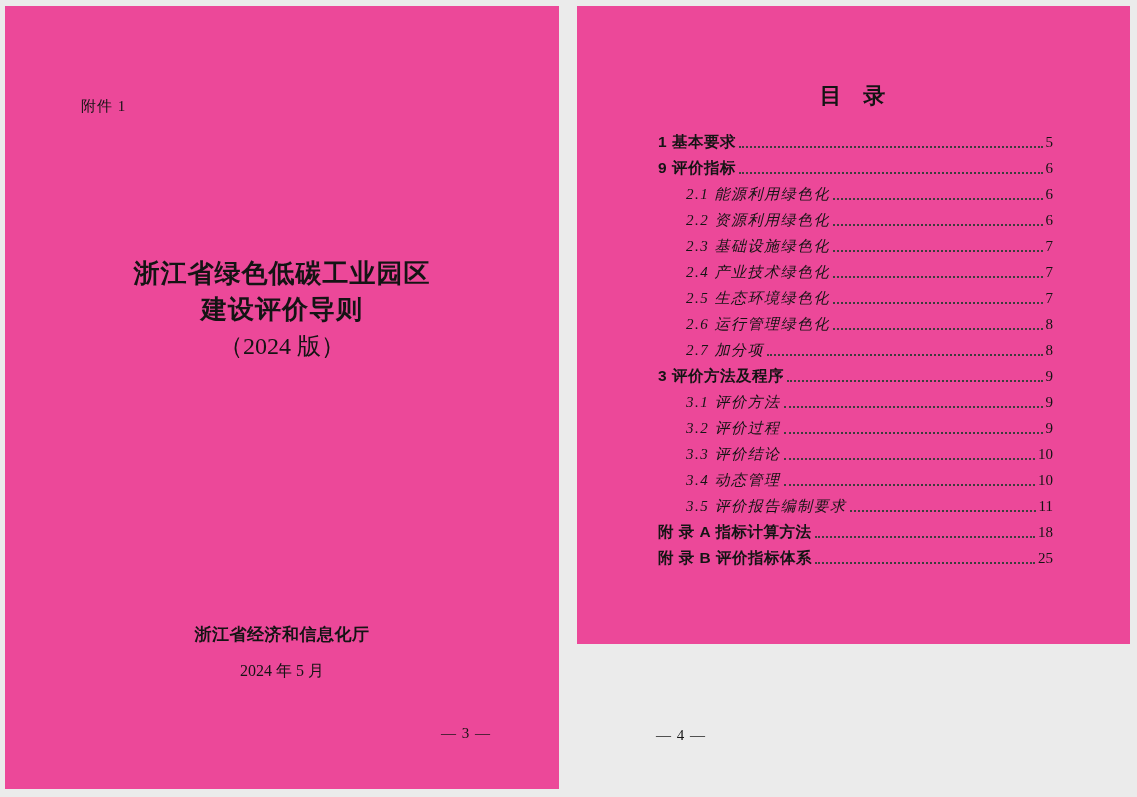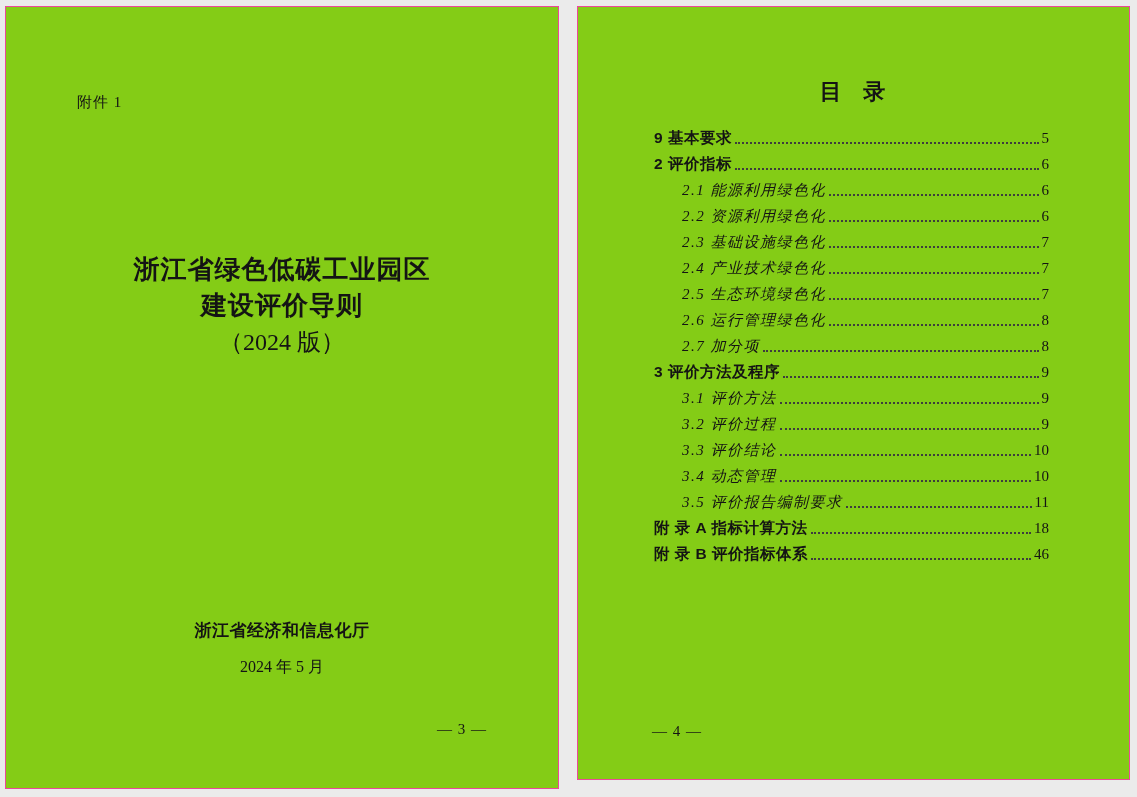--- a/index.html
+++ b/index.html
@@ -12,26 +12,26 @@
     font-family: "Liberation Serif", serif;
     color: #141414;
   }
   .viewer {
     position: relative;
     width: 1137px;
     height: 797px;
   }
   .page {
     position: absolute;
-    background: #84cc16;
-    border: 1px solid #ec4899;
+    background: #ec4899;
+    border: 5px solid #ec4899;
     box-sizing: border-box;
   }
   .page-left  { left: 5px;   top: 6px; width: 554px; height: 783px; }
-  .page-right { left: 577px; top: 6px; width: 553px; height: 774px; }
+  .page-right { left: 577px; top: 6px; width: 553px; height: 638px; }
 
   
   .attachment {
     position: absolute;
     left: 71px;
     top: 86px;
     font-size: 15px;
     letter-spacing: 1px;
   }
   .doc-title {
@@ -149,26 +149,26 @@
     <div class="pub-date">2024 年 5 月</div>
 
     <div class="pageno pageno-left">— 3 —</div>
   </div>
 
   <div class="page page-right">
     <div class="toc-title">目 录</div>
 
     <div class="toc" id="toc-list">
         <div class="toc-row lvl1">
-          <span class="lbl">9 基本要求</span>
+          <span class="lbl">1 基本要求</span>
           <span class="leader"></span>
           <span class="pg">5</span>
         </div>
         <div class="toc-row lvl1">
-          <span class="lbl">2 评价指标</span>
+          <span class="lbl">9 评价指标</span>
           <span class="leader"></span>
           <span class="pg">6</span>
         </div>
         <div class="toc-row lvl2">
           <span class="lbl">2.1 能源利用绿色化</span>
           <span class="leader"></span>
           <span class="pg">6</span>
         </div>
         <div class="toc-row lvl2">
           <span class="lbl">2.2 资源利用绿色化</span>
@@ -231,20 +231,20 @@
           <span class="pg">11</span>
         </div>
         <div class="toc-row lvl1">
           <span class="lbl">附 录 A 指标计算方法</span>
           <span class="leader"></span>
           <span class="pg">18</span>
         </div>
         <div class="toc-row lvl1">
           <span class="lbl">附 录 B 评价指标体系</span>
           <span class="leader"></span>
-          <span class="pg">46</span>
+          <span class="pg">25</span>
         </div>
       </div>
 
     <div class="pageno pageno-right">— 4 —</div>
   </div>
 
 </div>
 
 </body></html>

